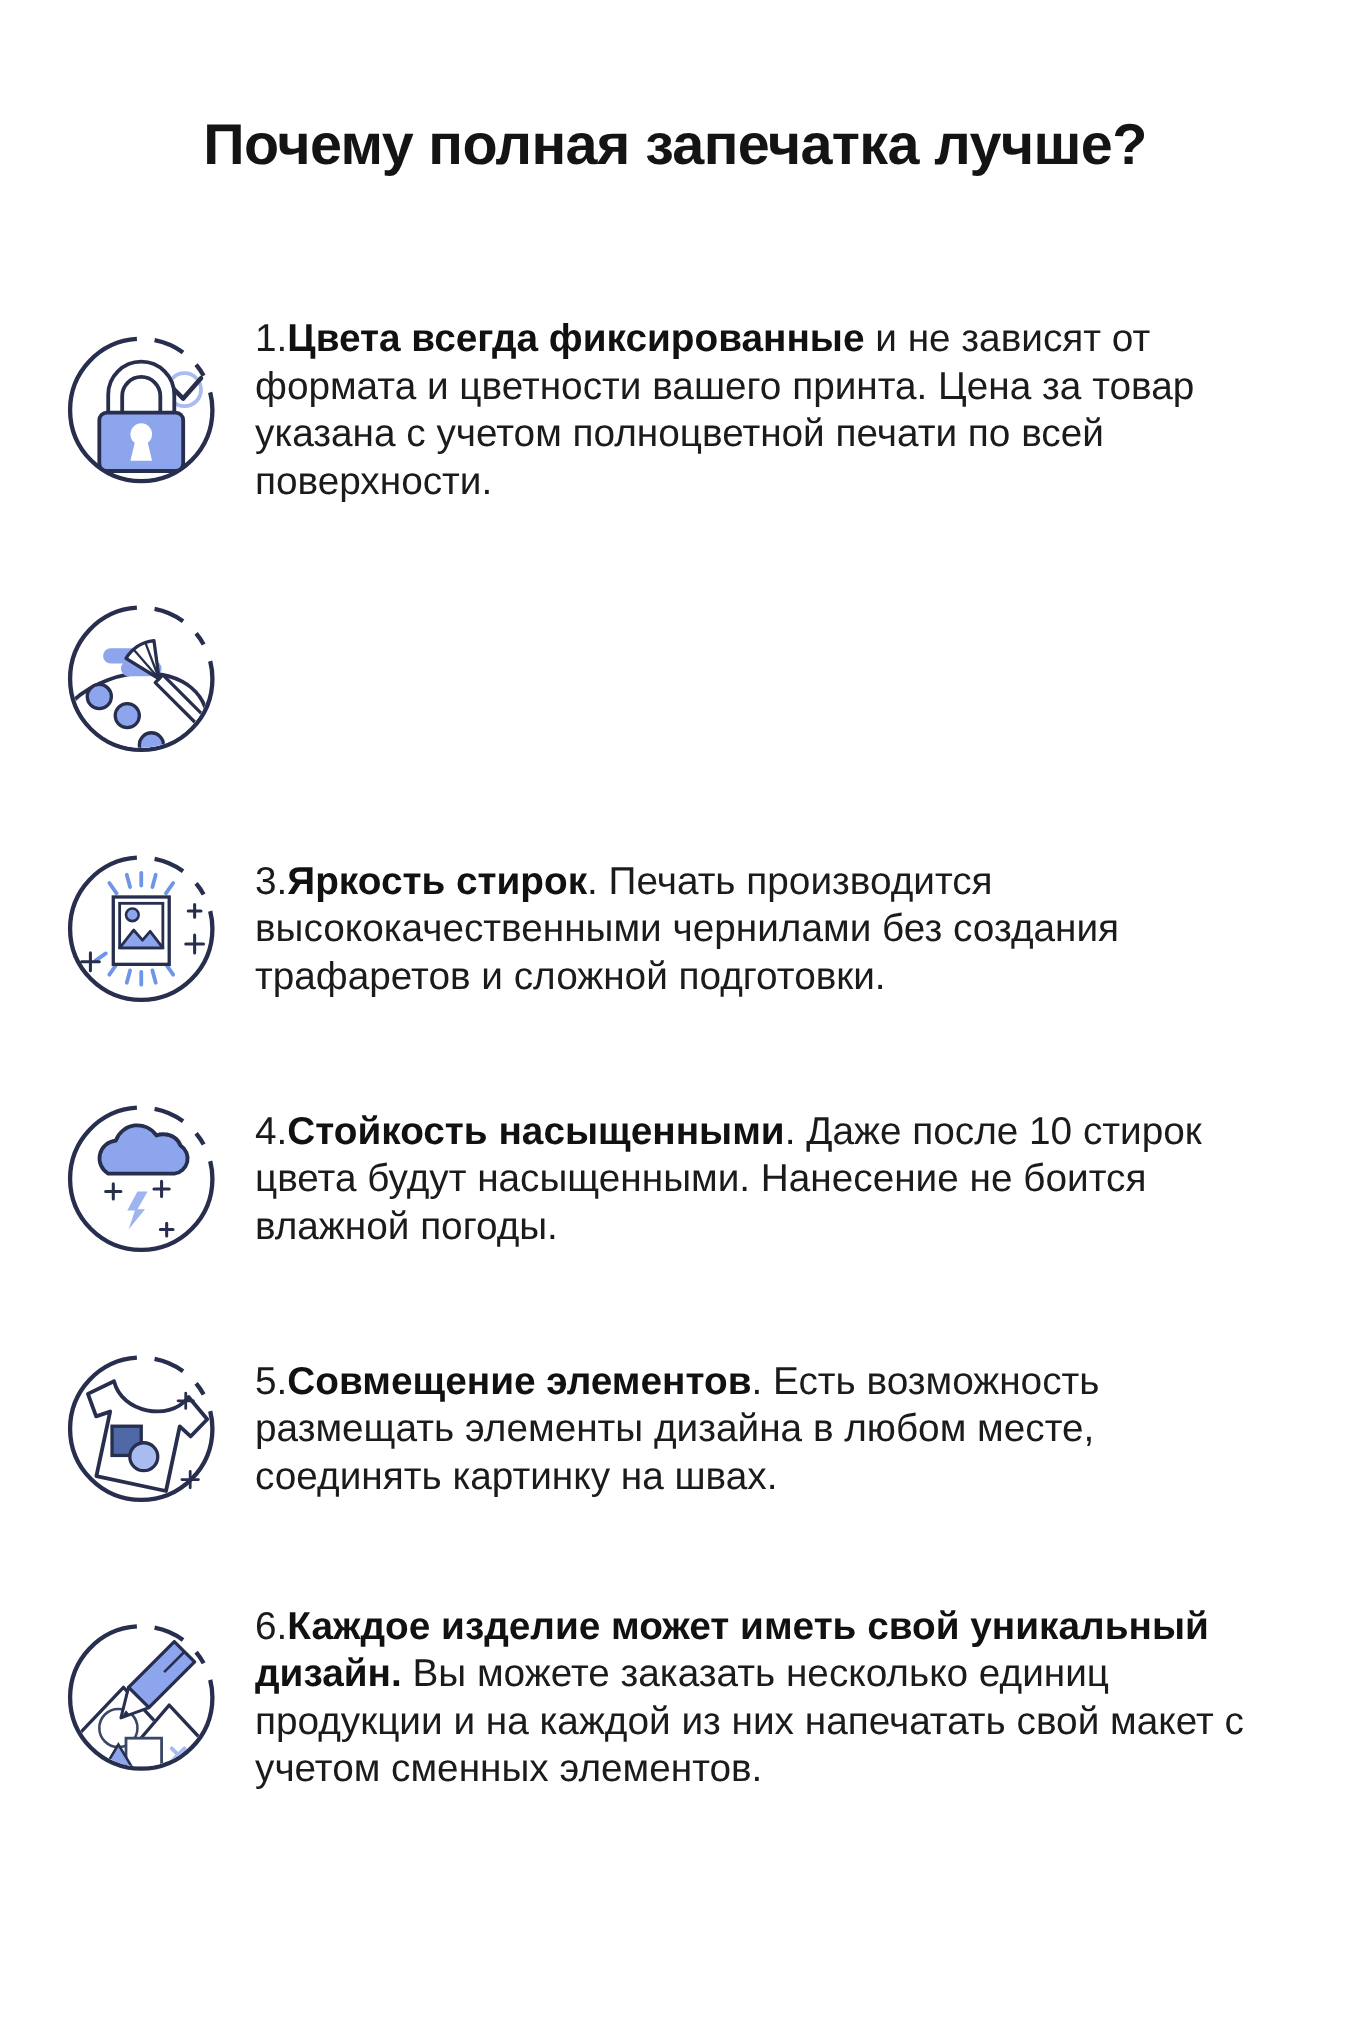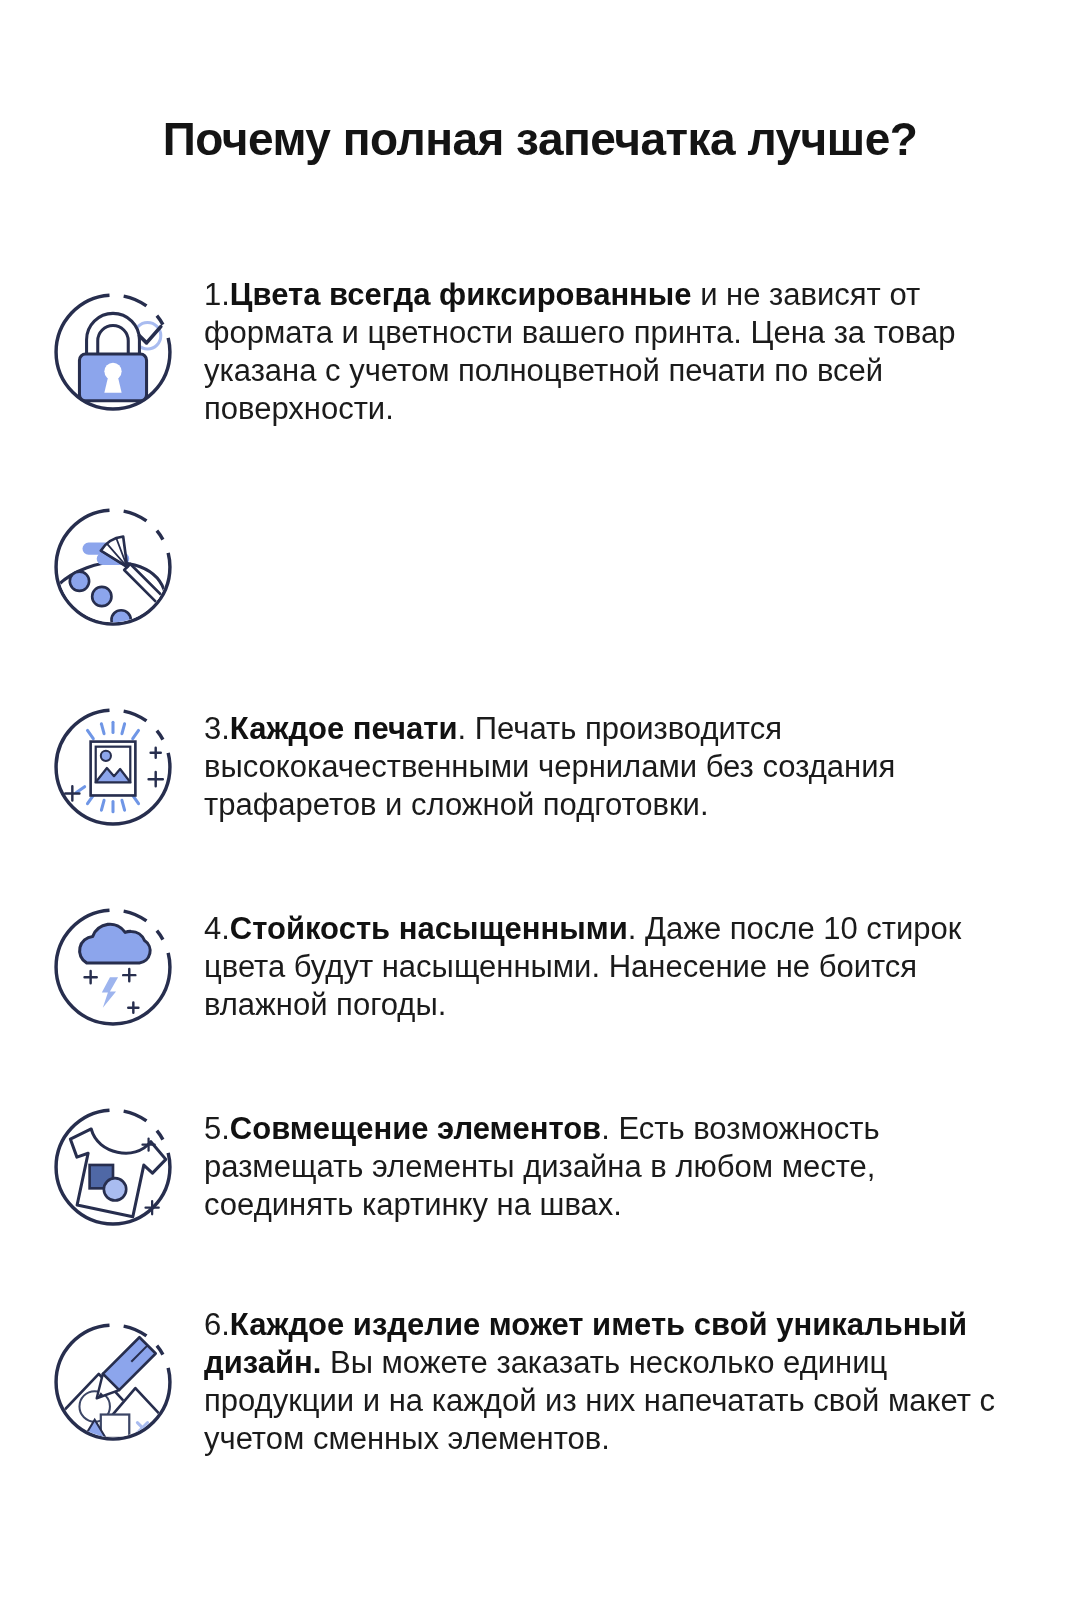--- a/index.html
+++ b/index.html
@@ -5,21 +5,21 @@
   html,body { margin:0; padding:0; }
   body {
     width:1080px; height:1620px;
     background:#ffffff;
     font-family:"Liberation Sans", sans-serif;
     color:#1b1b1b;
     overflow:hidden;
   }
   .page { width:1080px; height:1620px; position:relative; }
   .title {
-    margin:112px 40px 0 40px;
+    margin:88px 40px 0 40px;
     text-align:center;
     font-size:46px;
     font-weight:700;
     color:#141414;
     letter-spacing:-0.5px;
   }
   .items {
     margin-top:110px;
     padding-left:52px;
     display:flex;
@@ -114,21 +114,21 @@
             <path d="M95,72 h14 M102,65 v14"></path>
             <path d="M97,46 h10 M102,41 v10"></path>
           </g>
           <rect x="38" y="35" width="44" height="53" fill="#fff" stroke="#272e4e" stroke-width="2.6"></rect>
           <rect x="43" y="40" width="34" height="35" fill="#fff" stroke="#272e4e" stroke-width="2.2"></rect>
           <circle cx="53" cy="49" r="5" fill="#8ca5ec" stroke="#272e4e" stroke-width="2"></circle>
           <path d="M43,75 l11,-14 l7,8 l6,-7 l10,13 z" fill="#8ca5ec" stroke="#272e4e" stroke-width="2.2" stroke-linejoin="round"></path>
         </svg>
       </div>
       <div class="text">
-        <span>3.</span><b>Каждое печати</b><span>. Печать производится высококачественными чернилами без создания трафаретов и сложной подготовки.</span>
+        <span>3.</span><b>Яркость стирок</b><span>. Печать производится высококачественными чернилами без создания трафаретов и сложной подготовки.</span>
       </div>
     </div>
 
     <div class="item">
       <div class="icon-wrap">
         <svg viewBox="0 0 120 120">
           <circle cx="60" cy="60" r="56" fill="#fff" stroke="#272e4e" stroke-width="3.4" pathLength="100" stroke-dasharray="74 4 7 4 3 4"></circle>
           <path d="M34,56 h52 a12,12 0 0 0 5,-22 a14,14 0 0 0 -13,-9 a13,13 0 0 0 -6,1 a18,18 0 0 0 -32,4 a14,14 0 0 0 -6,26 z" fill="#8ca5ec" stroke="#272e4e" stroke-width="3" stroke-linejoin="round"></path>
           <g stroke="#272e4e" stroke-width="2.4" stroke-linecap="round">
             <path d="M32,70 h12 M38,64 v12"></path>

